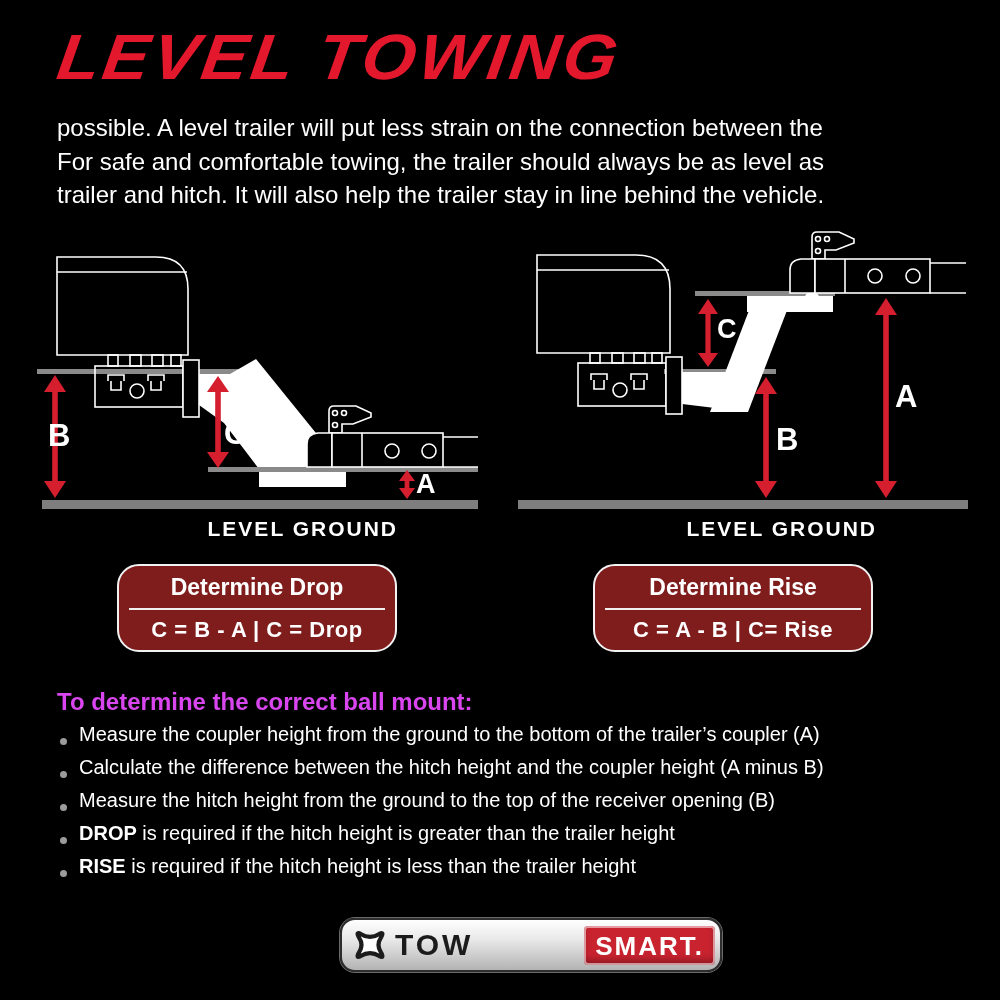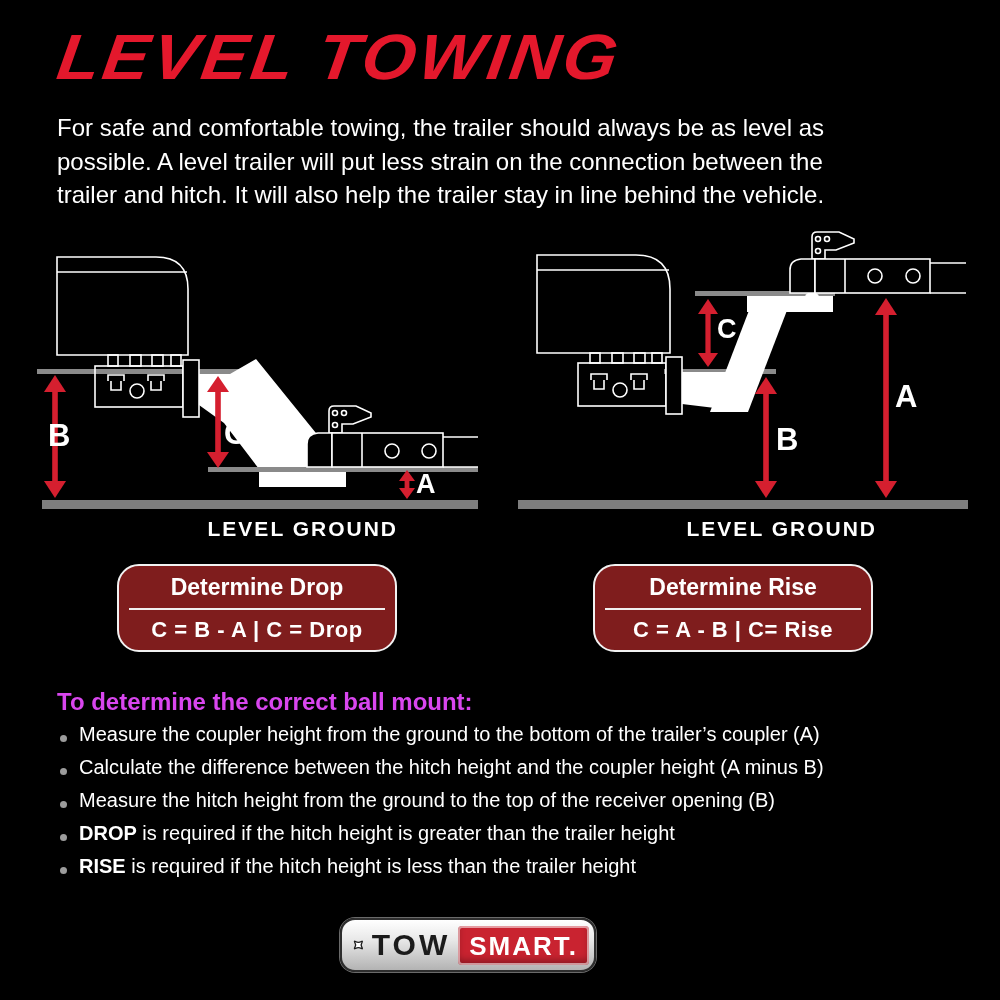--- a/index.html
+++ b/index.html
@@ -36,31 +36,31 @@
   .fb-title { height:42px; line-height:42px; font-size:23px; font-weight:700; }
   .fb-divider { border-top:2px solid #f0f0f0; margin:0 10px; }
   .fb-formula { height:39px; line-height:39px; font-size:22px; font-weight:700; letter-spacing:0.5px; }
 
   .section-heading {
     position:absolute; left:57px; top:688px;
     color:#d946ef; font-size:24px; font-weight:800;
   }
   .bullets { position:absolute; left:58px; top:724px; width:900px; list-style:none; }
   .bullets li {
-    display:flex; align-items:center; margin-bottom:12px;
+    display:flex; align-items:flex-end; margin-bottom:12px;
     color:#fff; font-size:20px; line-height:21px; font-weight:500; white-space:nowrap;
   }
   .dot {
     flex:none; width:7px; height:7px; border-radius:50%;
     background:#9c9c9c; margin:7px 12px 0 2px;
   }
   .b-bold { font-weight:800; }
 
   .logo-pill {
-    position:absolute; left:340px; top:918px; width:256px; height:54px;
+    position:absolute; left:340px; top:918px; width:382px; height:54px;
     border-radius:15px;
     background:linear-gradient(180deg,#ffffff 0%,#e8e8e8 40%,#b3b3b3 100%);
     border:2px solid #2e2e2e;
     box-shadow:0 0 0 1px #6a6a6a;
     display:flex; align-items:center; padding:0 5px 0 11px; gap:8px;
   }
   .logo-tow {
     font-size:30px; font-weight:900; color:#1b1b1b; letter-spacing:3px; line-height:1;
   }
   .logo-smart {
@@ -190,22 +190,22 @@
           <polygon points="886,298 875,315 897,315"></polygon>
           <rect x="883.2" y="313" width="5.6" height="170"></rect>
           <polygon points="886,498 875,481 897,481"></polygon>
         </g>
       </g>
     </g>
   </svg>
 
   <div class="title">LEVEL TOWING</div>
   <div class="intro">
+    <div>possible. A level trailer will put less strain on the connection between the</div>
     <div>For safe and comfortable towing, the trailer should always be as level as</div>
-    <div>possible. A level trailer will put less strain on the connection between the</div>
     <div>trailer and hitch. It will also help the trailer stay in line behind the vehicle.</div>
   </div>
 
   <div class="meas-label" style="left:48px;  top:420px;">B</div>
   <div class="meas-label" style="left:224px; top:418px;">C</div>
   <div class="meas-label small" style="left:416px; top:471px;">A</div>
   <div class="meas-label small" style="left:717px; top:316px;">C</div>
   <div class="meas-label" style="left:776px; top:424px;">B</div>
   <div class="meas-label" style="left:895px; top:381px;">A</div>
 

